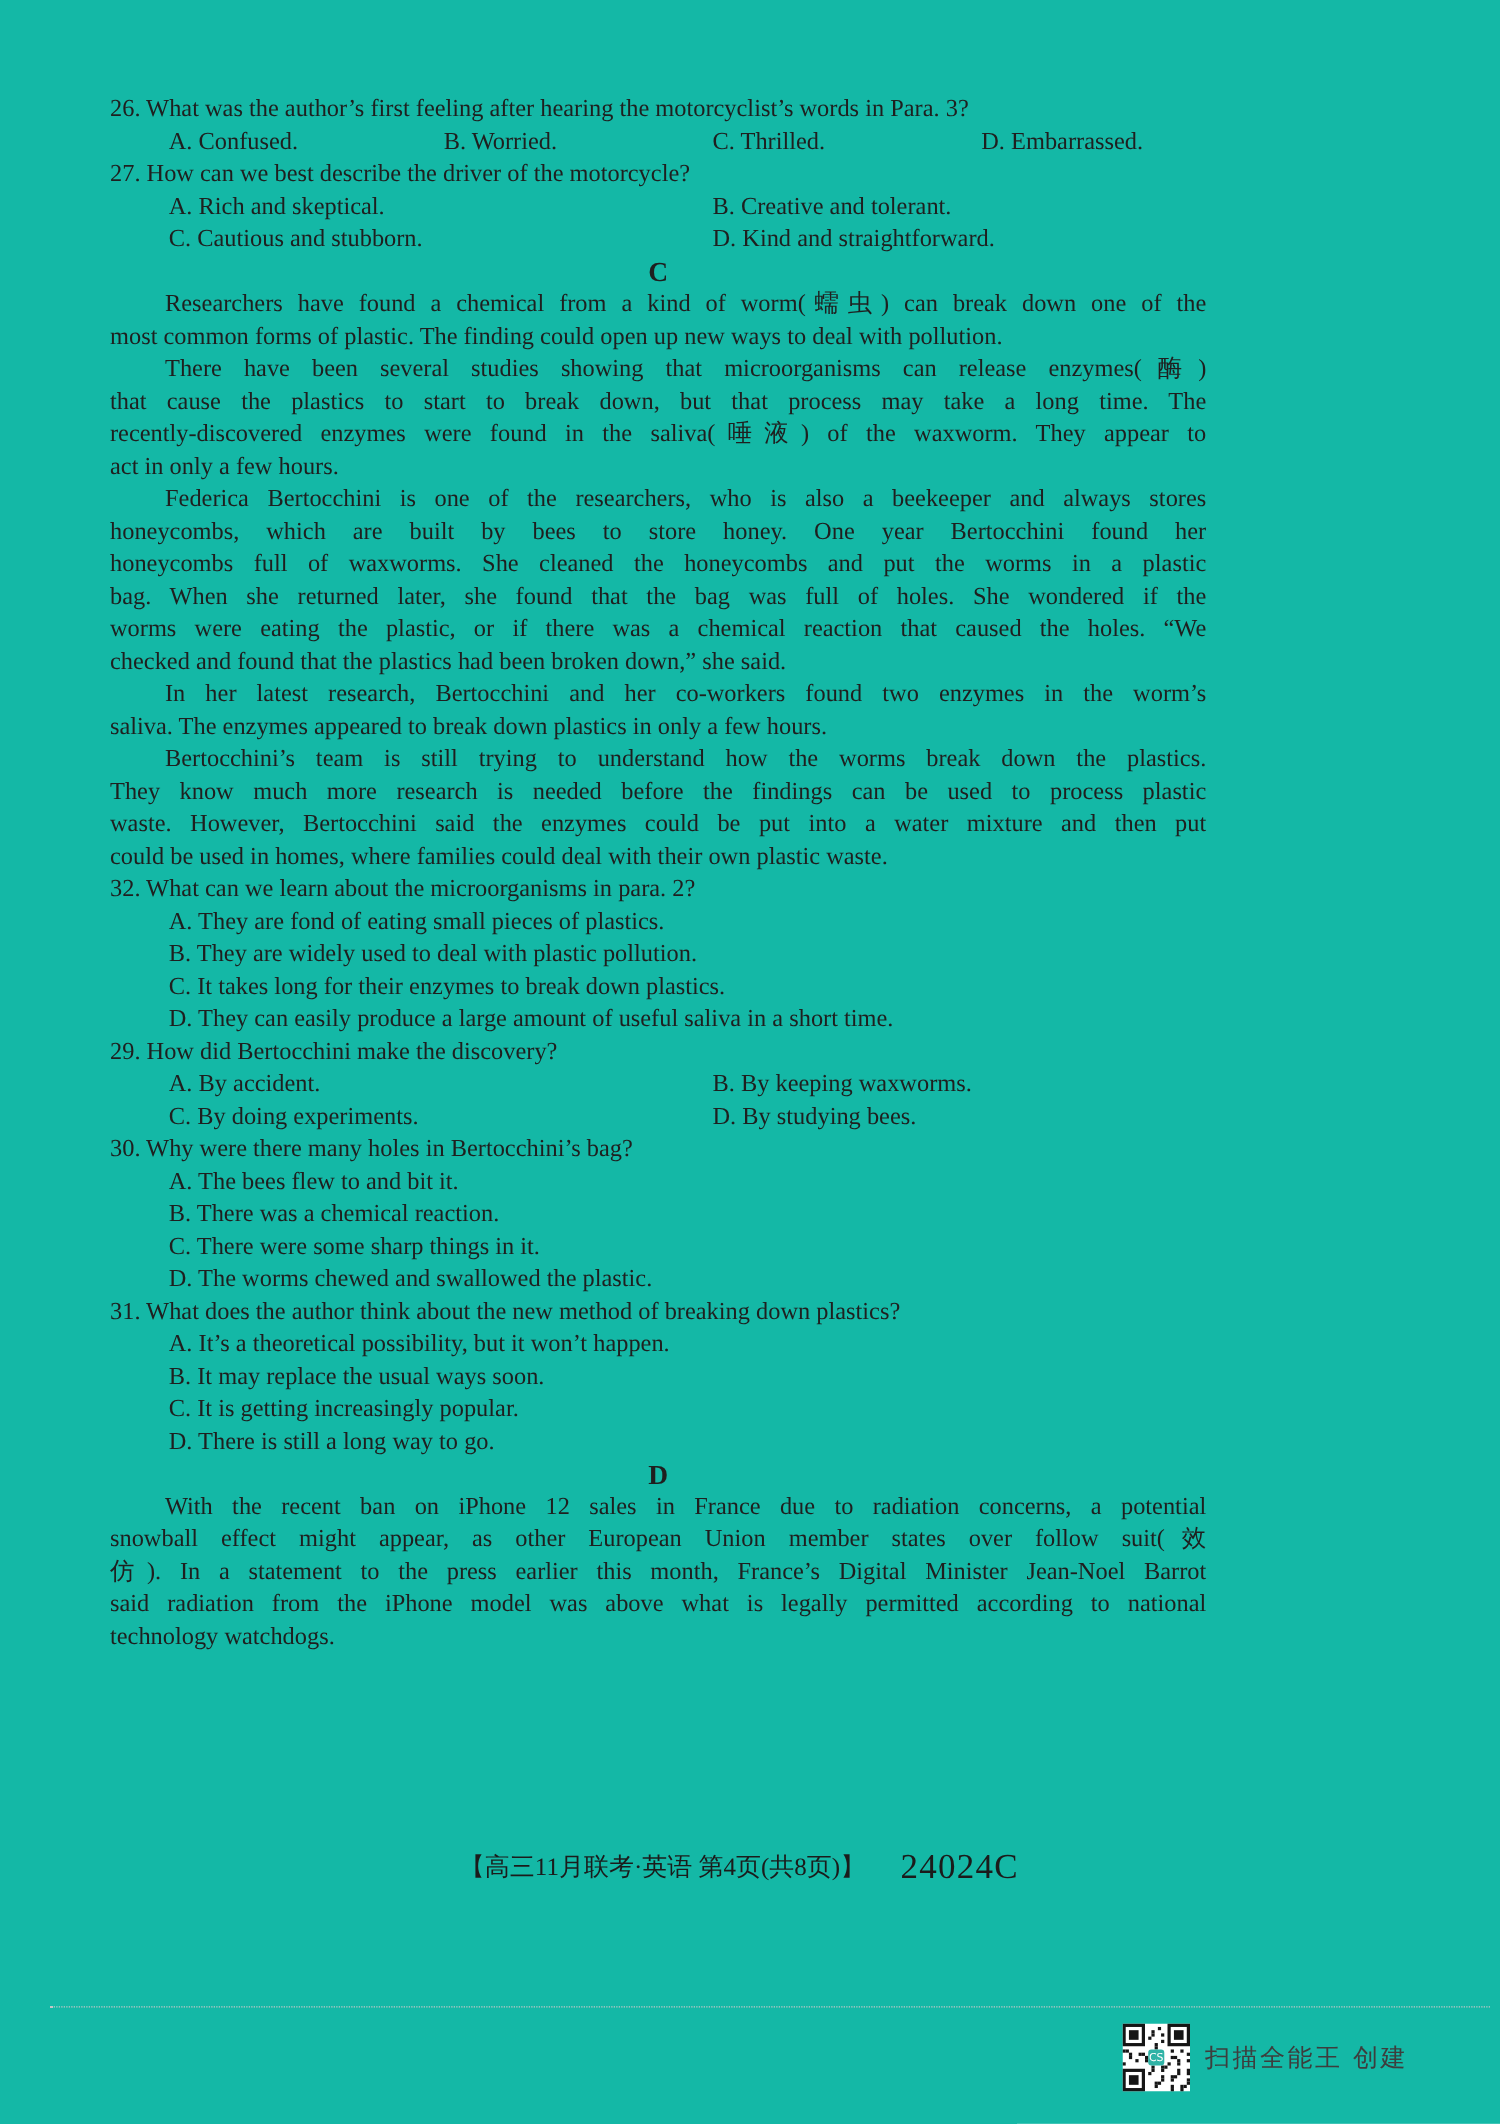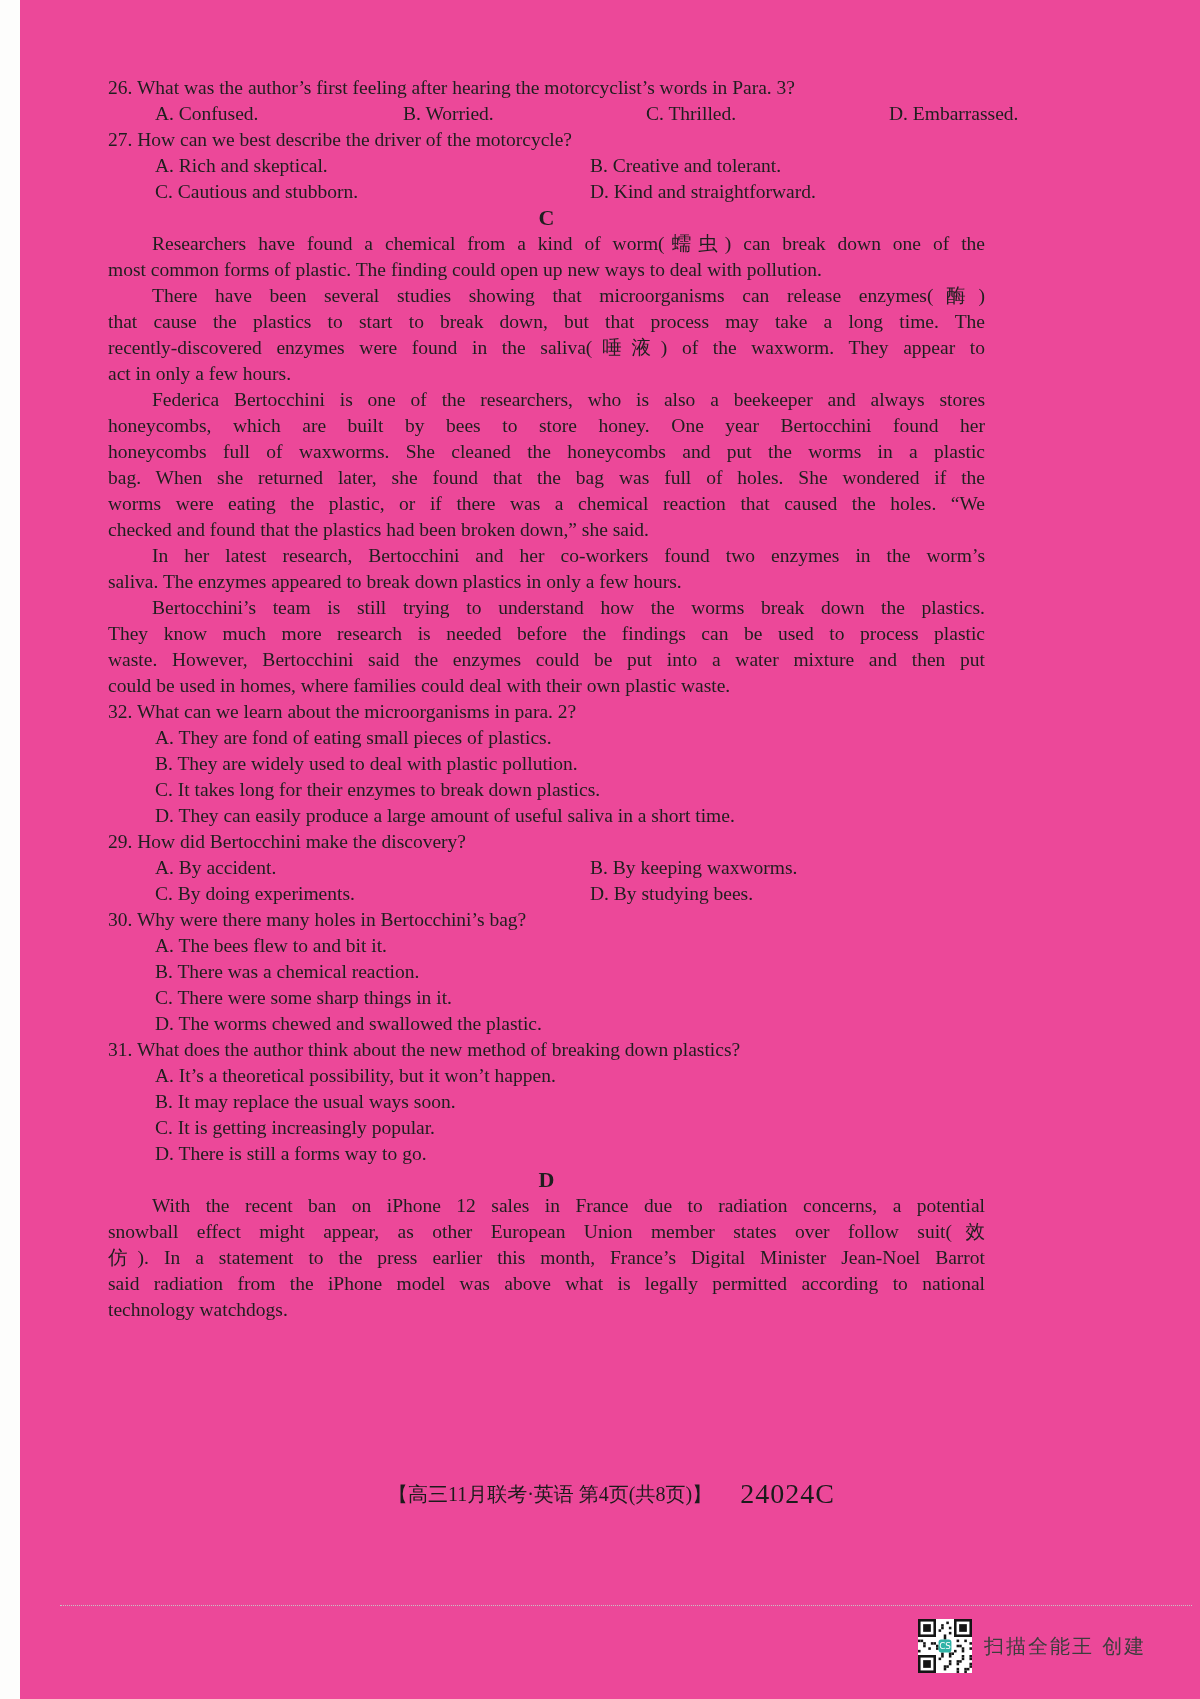--- a/index.html
+++ b/index.html
@@ -3,32 +3,32 @@
 <meta charset="utf-8">
 <style>
   html,body{margin:0;padding:0;}
   body{
     width:1200px;height:1699px;position:relative;
     background:#fdfdfc;
     font-family:"Liberation Serif","DejaVu Serif",serif;
     color:#1f1f1f;
     -webkit-font-smoothing:antialiased;
   }
-  .page{position:absolute;inset:0;overflow:hidden;background:#ec4899;margin-left:20px;}
+  .page{position:absolute;inset:0;overflow:hidden;background:#14b8a6;}
   .content{
     position:absolute;left:88px;top:75px;width:877px;
     font-size:19.5px;
   }
   .line{height:26px;line-height:26px;white-space:nowrap;}
   .pline{white-space:normal;overflow:hidden;}
   .pfirst{text-indent:44px;}
   .just{text-align:justify;text-align-last:justify;}
   .q{white-space:normal;overflow:hidden;}
   .opt{padding-left:47px;}
-  .optrow4{display:grid;grid-template-columns:220px 215px 215px 1fr;padding-left:47px;gap:28px;}
+  .optrow4{display:grid;grid-template-columns:220px 215px 215px 1fr;padding-left:47px;}
   .optrow2{display:grid;grid-template-columns:435px 1fr;padding-left:47px;}
   .heading{text-align:center;font-weight:bold;font-size:22px;}
   .footer{
     position:absolute;left:0;top:1481px;width:1060px;height:26px;line-height:26px;
     text-align:center;font-size:20px;color:#1b1b1b;
   }
   .footer .code{position:absolute;right:245px;top:0;font-size:28px;letter-spacing:1px;}
   .dotline{
     position:absolute;left:40px;right:8px;top:1605px;height:0;
     border-top:1px dotted #c6c6c6;
@@ -99,21 +99,21 @@
       </div>
       <div class="line q">30. Why were there many holes in Bertocchini’s bag?</div>
       <div class="line opt">A. The bees flew to and bit it.</div>
       <div class="line opt">B. There was a chemical reaction.</div>
       <div class="line opt">C. There were some sharp things in it.</div>
       <div class="line opt">D. The worms chewed and swallowed the plastic.</div>
       <div class="line q">31. What does the author think about the new method of breaking down plastics?</div>
       <div class="line opt">A. It’s a theoretical possibility, but it won’t happen.</div>
       <div class="line opt">B. It may replace the usual ways soon.</div>
       <div class="line opt">C. It is getting increasingly popular.</div>
-      <div class="line opt">D. There is still a forms way to go.</div>
+      <div class="line opt">D. There is still a long way to go.</div>
       <div class="line heading">D</div>
       <div class="line pline pfirst just">With the recent ban on iPhone 12 sales in France due to radiation concerns, a potential</div>
       <div class="line pline just">snowball effect might appear, as other European Union member states over follow suit(效</div>
       <div class="line pline just">仿). In a statement to the press earlier this month, France’s Digital Minister Jean-Noel Barrot</div>
       <div class="line pline just">said radiation from the iPhone model was above what is legally permitted according to national</div>
       <div class="line pline">technology watchdogs.</div>
     </div>
 
   <div class="footer">
     <span>【高三11月联考·英语 第4页(共8页)】</span>

